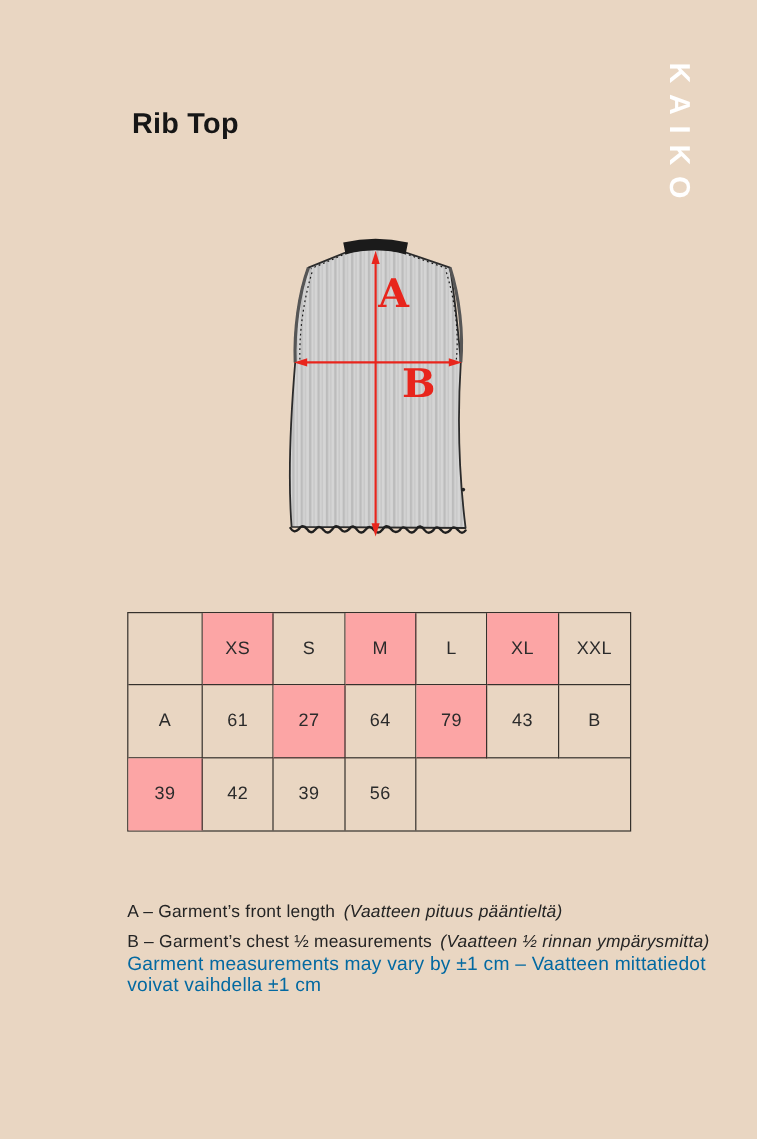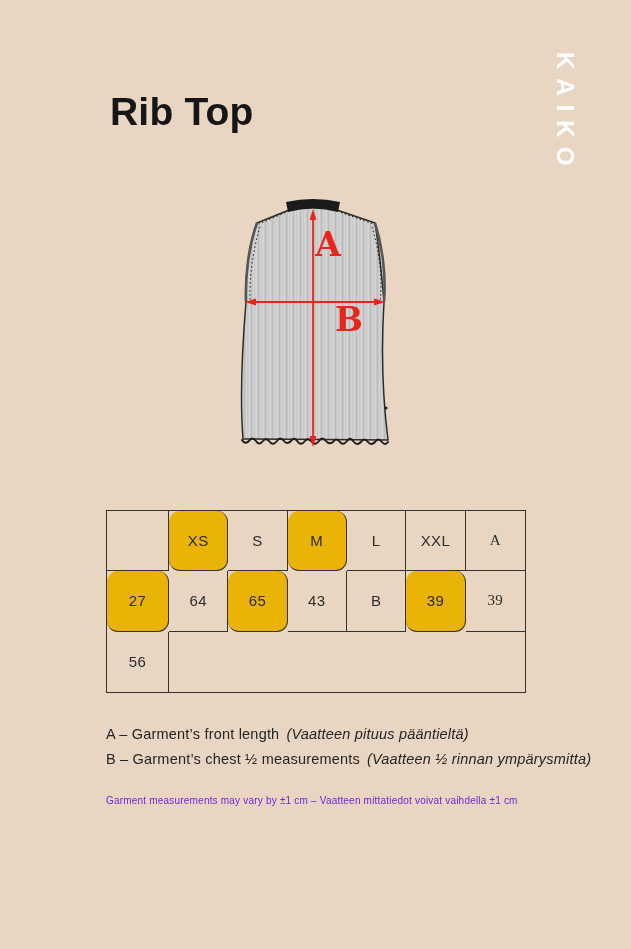--- a/index.html
+++ b/index.html
@@ -4,21 +4,21 @@
 <style>
   html,body{margin:0;padding:0;}
   body{
     width:631px;height:949px;position:relative;overflow:hidden;
     background:#e9d6c2;
     font-family:"Liberation Sans",sans-serif;
     color:#222;
   }
   .page-title{
     position:absolute;left:110px;top:90px;
-    font-size:39px;font-weight:700;color:#161616;letter-spacing:.2px;
+    font-size:24px;font-weight:700;color:#161616;letter-spacing:.2px;
   }
   .brand{
     position:absolute;left:551px;top:52px;height:170px;
     writing-mode:vertical-rl;
     font-size:24px;font-weight:700;color:#ffffff;
     letter-spacing:9px;
   }
   .diagram{position:absolute;left:228px;top:190px;width:170px;height:270px;}
 
   .size-table{
@@ -29,31 +29,31 @@
     border:1.5px solid #35312c;
     box-sizing:border-box;
     font-size:15px;color:#2b2b2b;
   }
   .size-table .cell{
     border-right:1.5px solid #35312c;
     border-bottom:1.5px solid #35312c;
     display:flex;align-items:center;justify-content:center;
     letter-spacing:.4px;
   }
-  .size-table .cell:nth-child(7n){border-right:none;font-family:Liberation Serif, serif;}
+  .size-table .cell:nth-child(7n){border-right:none;}
   .size-table .cell:nth-child(n+15){border-bottom:none;}
-  .size-table .hl{background:#eab308;border-radius:11px;}
+  .size-table .hl{background:#fca5a5;}
 
-  .legend{position:absolute;left:106px;top:726px;font-size:14.5px;color:#242424;}
+  .legend{position:absolute;left:106px;top:752px;font-size:14.5px;color:#242424;}
   .legend .line{margin-bottom:9px;letter-spacing:.2px;}
   .legend .fi{font-style:italic;margin-left:7px;}
 
   .footnote{
     position:absolute;left:106px;top:795px;
-    font-size:10px;color:#6d28d9;letter-spacing:.2px;
+    font-size:16px;color:#0369a1;letter-spacing:.2px;
   }
 </style>
 </head>
 <body>
 
 <div class="page-title">Rib Top</div>
 
 <div class="brand">KAIKO</div>
 
 <svg class="diagram" viewBox="0 0 170 270" xmlns="http://www.w3.org/2000/svg">
@@ -96,30 +96,33 @@
   <text x="100" y="66" text-anchor="middle" font-family="DejaVu Serif, serif" font-weight="bold" font-size="33" fill="#e8251c">A</text>
   <text x="121" y="141" text-anchor="middle" font-family="DejaVu Serif, serif" font-weight="bold" font-size="33" fill="#e8251c">B</text>
 </svg>
 
 <div class="size-table">
   <div class="cell"></div>
   <div class="cell hl">XS</div>
   <div class="cell">S</div>
   <div class="cell hl">M</div>
   <div class="cell">L</div>
+  <div class="cell hl">XL</div>
   <div class="cell">XXL</div>
 
   <div class="cell">A</div>
+  <div class="cell">61</div>
   <div class="cell hl">27</div>
   <div class="cell">64</div>
-  <div class="cell hl">65</div>
+  <div class="cell hl">79</div>
   <div class="cell">43</div>
 
   <div class="cell">B</div>
   <div class="cell hl">39</div>
+  <div class="cell">42</div>
   <div class="cell">39</div>
   <div class="cell">56</div>
 </div>
 
 <div class="legend">
   <div class="line">
     <span>A – Garment’s front length</span><span class="fi">(Vaatteen pituus pääntieltä)</span>
   </div>
   <div class="line">
     <span>B – Garment’s chest ½ measurements</span><span class="fi">(Vaatteen ½ rinnan ympärysmitta)</span>

